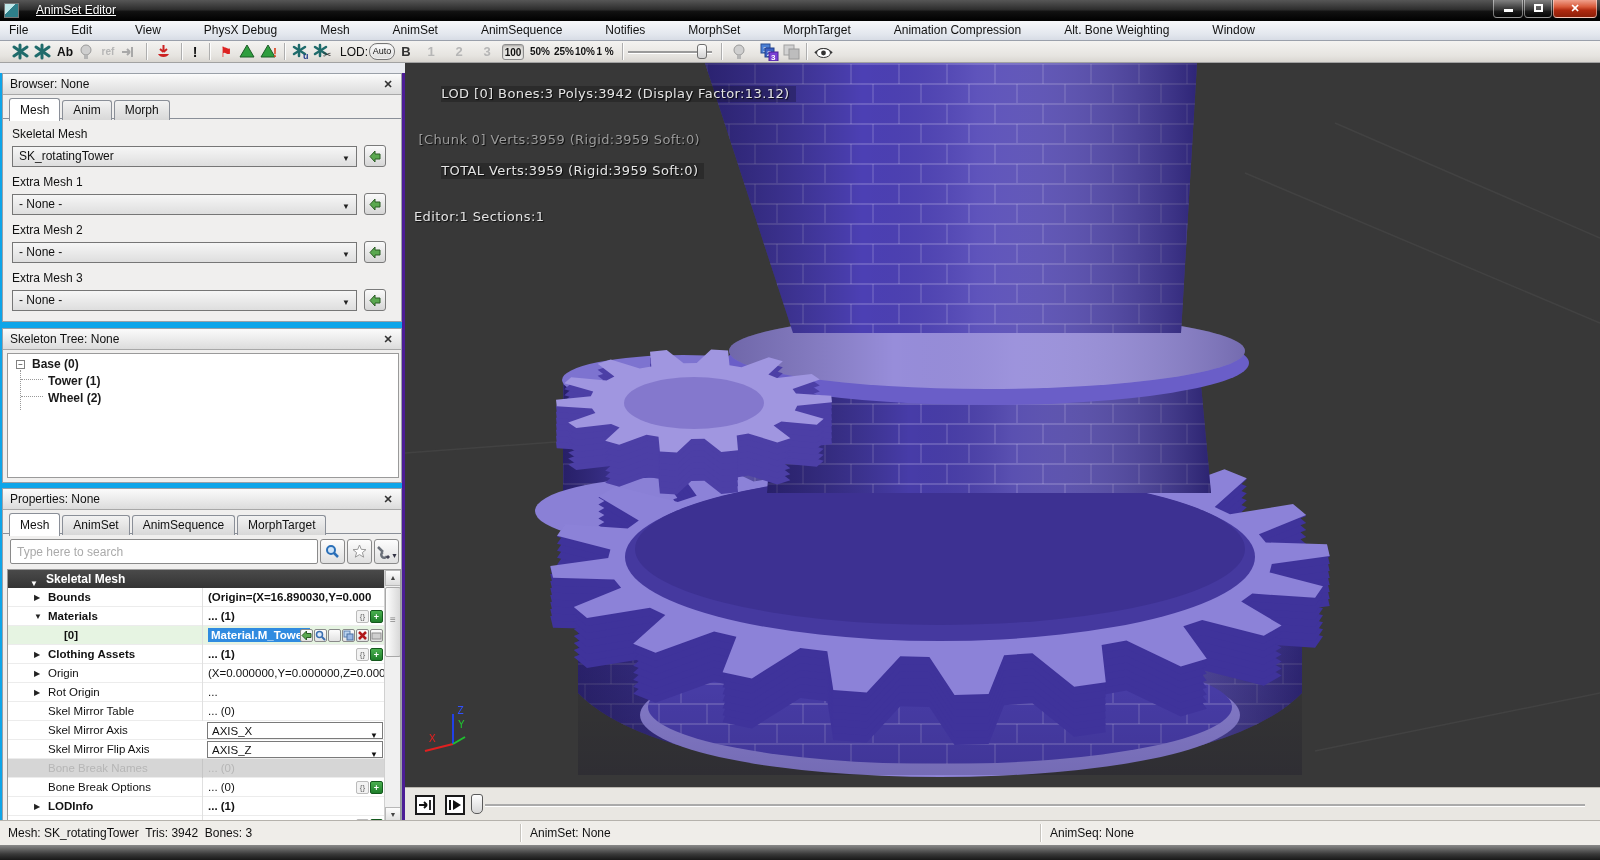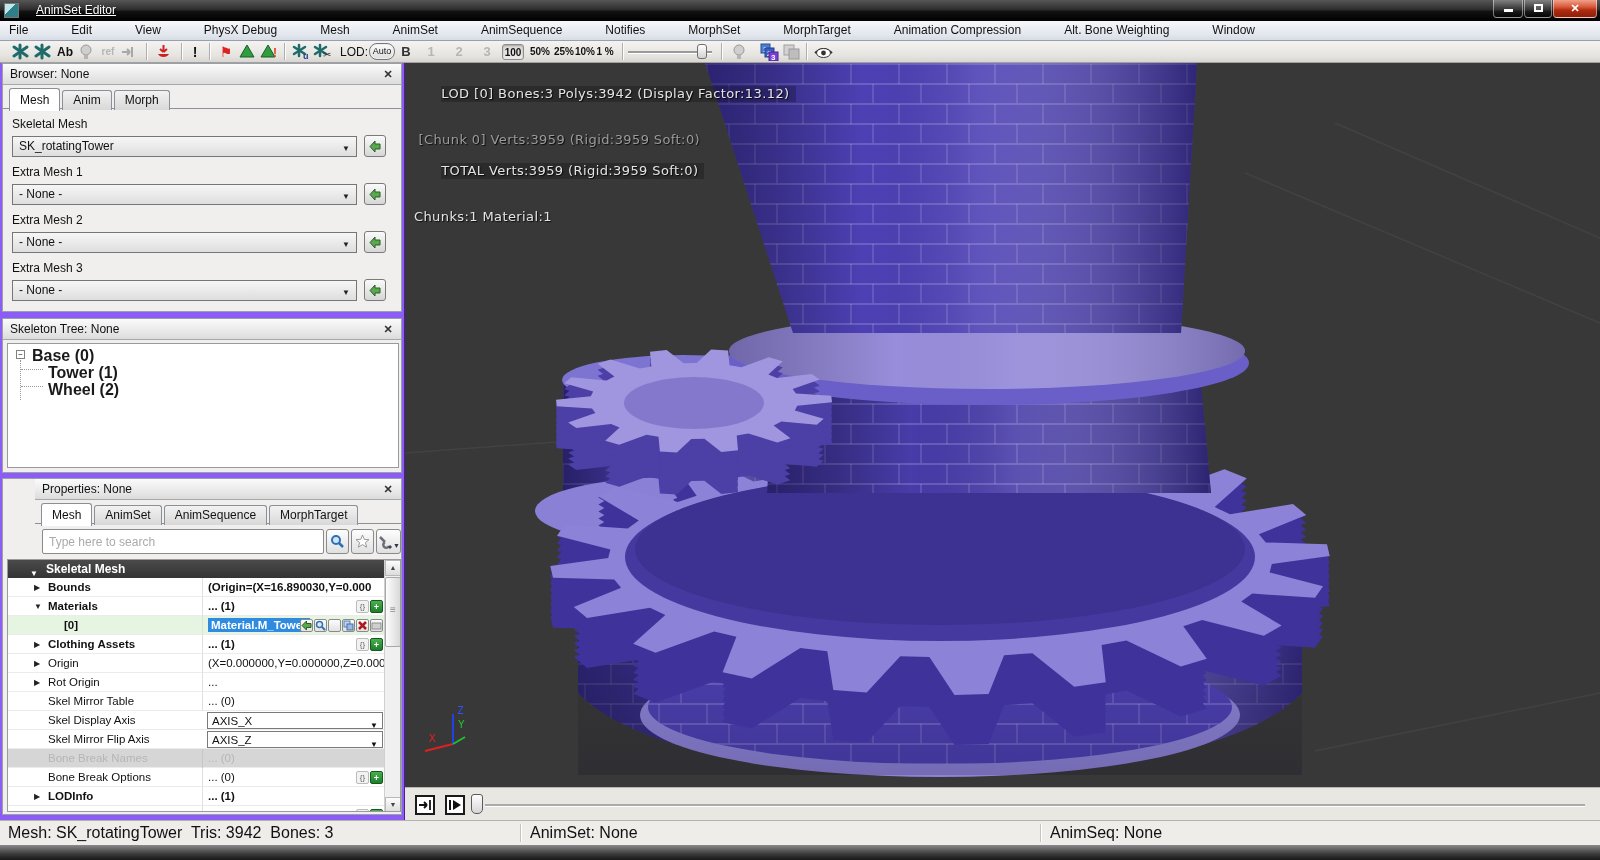--- a/index.html
+++ b/index.html
@@ -32,38 +32,38 @@
   .tb { position:absolute; top:1px; height:19px; display:flex; align-items:center; justify-content:center; }
   .tbsep { position:absolute; top:2px; width:1px; height:17px; background:#aeaeae; box-shadow:1px 0 0 #fcfcfc; }
   .tbtxt { font-weight:bold; }
   .gray { color:#b6b6b6; }
   .pressedbtn { border:1px solid #8d8d8d; border-radius:3px; background:linear-gradient(#dcdad6,#ececea); box-shadow:inset 0 1px 2px rgba(0,0,0,.25); }
   .autobtn { width:26px; height:17px; font-size:9px; border:1px solid #777; border-radius:8px; background:linear-gradient(#fcfcfc,#dedede); box-shadow:inset 0 0 0 1px #eee; text-align:center; line-height:15px; }
   .tslider-track { position:absolute; left:628px; top:10px; width:84px; height:2px; background:#9a9a9a; box-shadow:0 1px 0 #fff; }
   .tslider-thumb { position:absolute; left:697px; top:3px; width:10px; height:15px; background:linear-gradient(#fefefe,#d2d2d2); border:1px solid #6e6e6e; border-radius:3px; }
 
   
-  .leftcol { position:absolute; left:0; top:63px; width:405px; height:757px; background:#8b5cf6; border-right:1px solid #4c1d95; }
+  .leftcol { position:absolute; left:0; top:73px; width:405px; height:757px; background:#0ea5e9; border-right:3px solid #4c1d95; }
   .panel { position:absolute; left:2px; width:400px; border:1px solid #9aa0a8; background:#f0efee; }
   .phead { height:21px; background:linear-gradient(#fbfbfb,#dcdcdc); border-bottom:1px solid #a8a8a8; line-height:20px; padding-left:7px; position:relative; }
   .phead .x { position:absolute; right:6px; top:3px; width:14px; height:14px; text-align:center; line-height:14px; font-size:11px; font-weight:bold; color:#333; cursor:default; }
   .tabsrow { display:flex; padding:3px 0 0 6px; height:23px; }
   .tab { border:1px solid #8a8f98; border-bottom:none; border-radius:3px 3px 0 0; background:linear-gradient(#f2f2f2,#d8d8d8); padding:0 10px; margin-right:2px; line-height:19px; height:20px; position:relative; top:2px; font-size:12px; }
   .tab.active { background:#fff; height:23px; top:0; line-height:22px; z-index:2; }
   .tabline { height:1px; background:#8a8f98; margin:0 0 0 0; }
 
   .fieldlabel { padding:8px 0 4px 9px; }
   .ddrow { display:flex; align-items:center; padding-left:9px; }
   .dd { width:345px; height:21px; border:1px solid #767676; background:linear-gradient(#f6f6f6,#dedede); display:flex; align-items:center; padding-left:6px; position:relative; }
   .dd .arr { position:absolute; right:6px; top:7px; font-size:8px; color:#222; }
   .usebtn { width:22px; height:22px; margin-left:7px; border:1px solid #7a7a7a; border-radius:3px; background:linear-gradient(#fafafa,#d6d6d6); display:flex; align-items:center; justify-content:center; }
 
   
   .treebox { position:absolute; left:4px; top:24px; width:392px; height:125px; background:#fff; border:1px solid #9a9a9a; }
-  .tnode { position:absolute; font-weight:bold; font-size:16px; color:#1a1a1a; }
+  .tnode { position:absolute; font-weight:bold; font-size:12px; color:#1a1a1a; }
   .expbox { position:absolute; width:9px; height:9px; border:1px solid #808080; background:#fff; font-size:8px; line-height:7px; text-align:center; }
   .dotline { position:absolute; border-left:1px dotted #999; }
   .dothoriz { position:absolute; border-top:1px dotted #999; }
 
   
   .searchrow { display:flex; align-items:center; padding:5px 0 0 7px; }
   .searchinput { width:308px; height:25px; border:1px solid #8a8a8a; border-radius:2px; padding:0 6px; font-size:12px; font-family:"Liberation Sans",sans-serif; color:#333; }
   .searchinput::placeholder { color:#aaa; }
   .sqbtn { width:25px; height:25px; margin-left:2px; border:1px solid #8a8a8a; border-radius:3px; background:linear-gradient(#fdfdfd,#e0e0e0); display:flex; align-items:center; justify-content:center; }
 
@@ -103,21 +103,21 @@
   .axis { position:absolute; left:12px; bottom:28px; z-index:5; }
 
   
   .transport { position:absolute; left:405px; top:787px; width:1195px; height:33px; background:#e9e7e2; border-top:1px solid #b8b5ae; }
   .tpbtn { position:absolute; top:7px; width:20px; height:20px; background:#fff; border:2px solid #1a1a1a; display:flex; align-items:center; justify-content:center; }
   .tslider2-track { position:absolute; left:80px; top:16px; width:1100px; height:2px; background:#aaa; box-shadow:0 1px 0 #fff; }
   .tslider2-thumb { position:absolute; left:66px; top:6px; width:12px; height:20px; background:linear-gradient(#fefefe,#d6d6d6); border:1px solid #5a5a5a; border-radius:3px 3px 5px 5px; }
 
   
   .statusbar { position:absolute; left:0; top:820px; width:1600px; height:25px; background:#efede9; border-top:1px solid #b5b2ac; }
-  .statusbar .cell { position:absolute; top:0; line-height:24px; white-space:pre; font-size:16px; }
+  .statusbar .cell { position:absolute; top:0; line-height:24px; white-space:pre; font-size:12px; }
   .statusbar .div { position:absolute; top:3px; width:1px; height:18px; background:#c6c3bd; box-shadow:1px 0 0 #fff; }
   .winframe { position:absolute; left:0; top:845px; width:1600px; height:15px; background:linear-gradient(#8a8a8a,#3a3a3a 60%,#181818); }
 </style>
 </head>
 <body>
 
 <div id="app">
 
   <div class="titlebar">
     <div class="appicon"></div>
@@ -367,21 +367,21 @@
         <div class="expbox" style="left:8px;top:6px;">−</div>
         <div class="tnode" style="left:24px;top:3px;">Base (0)</div>
         <div class="dotline" style="left:12px;top:16px;height:40px;"></div>
         <div class="dothoriz" style="left:13px;top:25px;width:22px;"></div>
         <div class="tnode" style="left:40px;top:20px;">Tower (1)</div>
         <div class="dothoriz" style="left:13px;top:42px;width:22px;"></div>
         <div class="tnode" style="left:40px;top:37px;">Wheel (2)</div>
       </div>
     </div>
 
-    <div class="panel" style="top:415px;height:337px;padding-left:32px;">
+    <div class="panel" style="top:415px;height:337px;">
       <div class="phead">
         <span>Properties: None</span>
         <span class="x">✕</span>
       </div>
       <div class="tabsrow">
         <div class="tab active">Mesh</div>
         <div class="tab">AnimSet</div>
         <div class="tab">AnimSequence</div>
         <div class="tab">MorphTarget</div>
       </div>
@@ -484,21 +484,21 @@
             <span class="plabel">Rot Origin</span>
             <span class="pvalue">...</span>
           </div>
 
           <div class="prow">
             <span class="plabel">Skel Mirror Table</span>
             <span class="pvalue">... (0)</span>
           </div>
 
           <div class="prow">
-            <span class="plabel">Skel Display Axis</span>
+            <span class="plabel">Skel Mirror Axis</span>
             <span class="pvalue"></span>
             <span class="pdd"><span>AXIS_X</span><span class="arr">▼</span></span>
           </div>
 
           <div class="prow">
             <span class="plabel">Skel Mirror Flip Axis</span>
             <span class="pvalue"></span>
             <span class="pdd"><span>AXIS_Z</span><span class="arr">▼</span></span>
           </div>
 
@@ -620,21 +620,21 @@
           <polygon points="389.8,353.4 418.7,361.8 411.8,367.8 376.4,364.6 368.6,368.4 385.4,381.2 372.3,385.5 343.3,376.4 331.7,378.6 333.0,393.3 316.3,395.0 299.4,381.8 286.3,382.0 271.9,395.6 254.9,394.4 253.5,379.7 241.5,377.8 214.2,387.7 200.2,383.8 214.6,370.5 206.1,366.9 171.3,371.1 163.2,365.4 190.4,356.1 187.0,351.5 151.7,349.2 151.0,342.7 185.8,339.3 188.2,334.6 159.3,326.2 166.2,320.2 201.6,323.4 209.4,319.6 192.6,306.8 205.7,302.5 234.7,311.6 246.3,309.4 245.0,294.7 261.7,293.0 278.6,306.2 291.7,306.0 306.1,292.4 323.1,293.6 324.5,308.3 336.5,310.2 363.8,300.3 377.8,304.2 363.4,317.5 371.9,321.1 406.7,316.9 414.8,322.6 387.6,331.9 391.0,336.5 426.3,338.8 427.0,345.3 392.2,348.7" fill="#4c3fa6"></polygon>
           <polygon points="389.8,347.4 418.7,355.8 411.8,361.8 376.4,358.6 368.6,362.4 385.4,375.2 372.3,379.5 343.3,370.4 331.7,372.6 333.0,387.3 316.3,389.0 299.4,375.8 286.3,376.0 271.9,389.6 254.9,388.4 253.5,373.7 241.5,371.8 214.2,381.7 200.2,377.8 214.6,364.5 206.1,360.9 171.3,365.1 163.2,359.4 190.4,350.1 187.0,345.5 151.7,343.2 151.0,336.7 185.8,333.3 188.2,328.6 159.3,320.2 166.2,314.2 201.6,317.4 209.4,313.6 192.6,300.8 205.7,296.5 234.7,305.6 246.3,303.4 245.0,288.7 261.7,287.0 278.6,300.2 291.7,300.0 306.1,286.4 323.1,287.6 324.5,302.3 336.5,304.2 363.8,294.3 377.8,298.2 363.4,311.5 371.9,315.1 406.7,310.9 414.8,316.6 387.6,325.9 391.0,330.5 426.3,332.8 427.0,339.3 392.2,342.7" fill="#a096e0"></polygon>
           <ellipse cx="289" cy="340" rx="70" ry="26" fill="rgba(80,65,170,0.35)"></ellipse>
         </g>
     </svg>
 
     <div class="overlay">
       <div class="oline band">LOD [0] Bones:3 Polys:3942 (Display Factor:13.12)</div><br>
       <div class="oline dim"> [Chunk 0] Verts:3959 (Rigid:3959 Soft:0)</div>
       <div class="oline band">TOTAL Verts:3959 (Rigid:3959 Soft:0)</div><br>
-      <div class="oline">Chunks:1 Material:1</div>
+      <div class="oline">Editor:1 Sections:1</div>
     </div>
 
     <div class="axis">
       <svg width="70" height="52">
         <line x1="36" y1="40" x2="8" y2="47" stroke="#e02020" stroke-width="2"></line>
         <line x1="36" y1="40" x2="36" y2="10" stroke="#2040e8" stroke-width="2"></line>
         <line x1="36" y1="40" x2="48" y2="33" stroke="#20c030" stroke-width="2"></line>
         <text x="12" y="38" font-size="11" fill="#e02020" font-family="DejaVu Sans Mono,monospace">X</text>
         <text x="40" y="10" font-size="11" fill="#3050ff" font-family="DejaVu Sans Mono,monospace">Z</text>
         <text x="41" y="24" font-size="11" fill="#20c030" font-family="DejaVu Sans Mono,monospace">Y</text>

